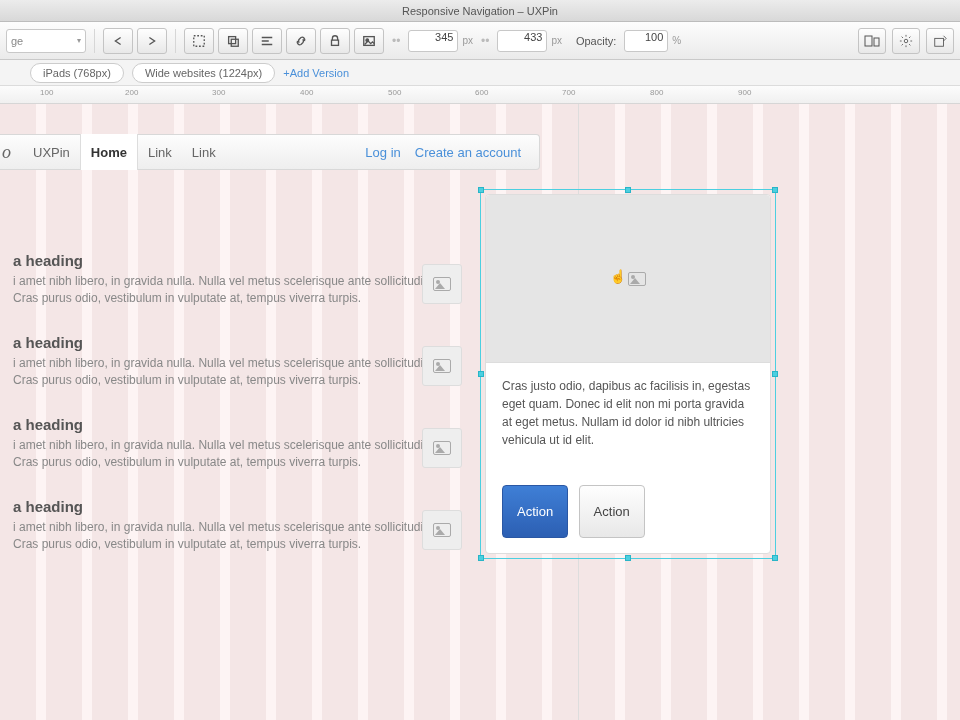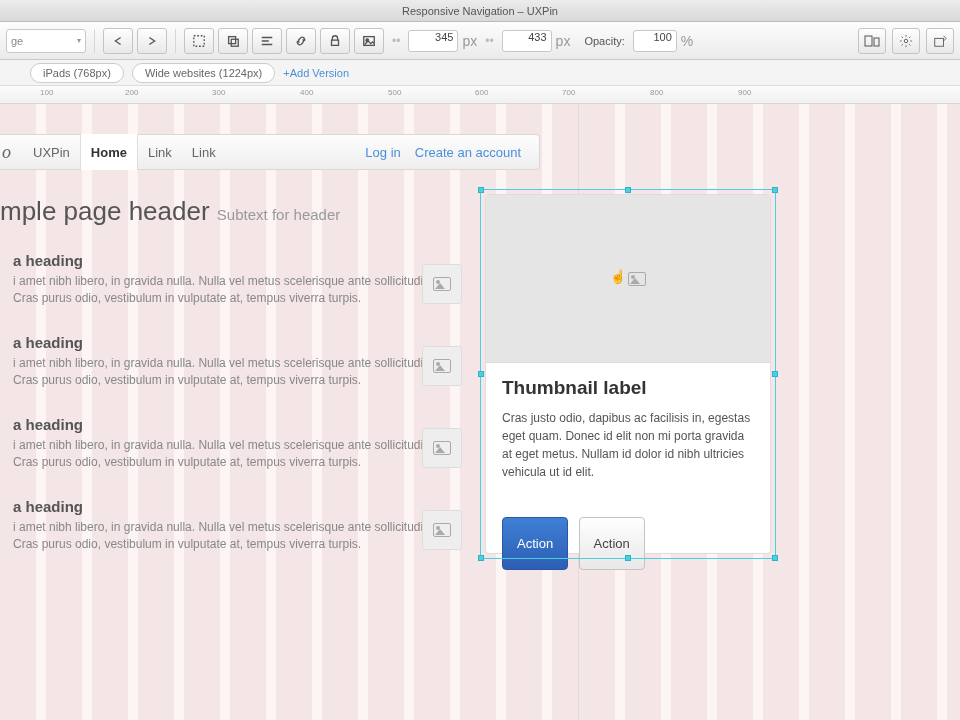--- a/index.html
+++ b/index.html
@@ -11,21 +11,21 @@
 .toolbar { height: 38px; background: linear-gradient(#fdfdfd,#eaeaea); border-bottom: 1px solid #c9c9c9; display: flex; align-items: center; padding: 0 6px; gap: 8px; }
 .tb-left-field { width: 80px; height: 24px; background: #fff; border: 1px solid #c8c8c8; border-radius: 3px; font-size: 11px; color: #888; display: flex; align-items: center; padding-left: 4px; }
 .tb-left-field::after { content: "▾"; margin-left: auto; margin-right: 4px; font-size: 8px; color: #999; }
 .tb-btn { width: 30px; height: 26px; background: linear-gradient(#fefefe,#e8e8e8); border: 1px solid #c4c4c4; border-radius: 3px; display: flex; align-items: center; justify-content: center; color: #555; }
 .tb-btn svg { width: 14px; height: 14px; stroke: #555; fill: none; stroke-width: 1.5; }
 .tb-group { display: flex; gap: 4px; }
 .tb-sep { width: 1px; height: 24px; background: #d6d6d6; }
 .dotsep { color: #bbb; font-size: 12px; }
 .dim-box { display: flex; align-items: center; gap: 4px; }
 .dim-in { width: 50px; height: 22px; padding: 0 4px; background: #fff; border: 1px solid #c8c8c8; border-radius: 3px; font-size: 11px; text-align: right; color: #444; }
-.unit { font-size: 14px; color: #999; text-align: right; }
+.unit { font-size: 10px; color: #999; text-align: right; }
 .opacity-lbl { font-size: 11px; color: #555; }
 .tb-right { margin-left: auto; display: flex; gap: 6px; align-items: center; }
 .tb-sq { width: 28px; height: 26px; background: linear-gradient(#fefefe,#e8e8e8); border: 1px solid #c4c4c4; border-radius: 3px; display: flex; align-items: center; justify-content: center; }
 
 .bp-bar { height: 26px; background: #f4f4f4; border-bottom: 1px solid #dcdcdc; display: flex; align-items: center; gap: 8px; padding-left: 30px; font-size: 11px; }
 .bp-tab { padding: 3px 12px; background: #fff; border: 1px solid #ccc; border-radius: 10px; color: #666; }
 .add-version { color: #4a90d9; font-size: 11px; }
 
 .ruler { height: 18px; background: linear-gradient(#fcfcfc,#f0f0f0); border-bottom: 1px solid #d6d6d6; position: relative; font-size: 8px; color: #999; }
 .ruler span { position: absolute; top: 2px; }
@@ -204,24 +204,20 @@
         </span>
       <span class="nav-item">
           <span>Link</span>
         </span>
       <div class="nav-right">
         <span class="nav-link">Log in</span>
         <span class="nav-link">Create an account</span>
       </div>
     </div>
 
-    <div class="page-header">
-      <span>mple page header</span>
-      <span class="sub">Subtext for header</span>
-    </div>
 
     <div class="media-row" style="top:148px;">
       <div class="h">a heading</div>
       <div class="b">i amet nibh libero, in gravida nulla. Nulla vel metus scelerisque ante sollicitudin odo. Cras purus odio, vestibulum in vulputate at, tempus viverra turpis.</div>
     </div>
     <div class="media-thumb" style="left:422px; top:160px;">
         <span class="ph-icon"></span>
       </div>
 
     <div class="media-row" style="top:230px;">
@@ -250,21 +246,20 @@
   </div>
 
   <div class="canvas-right"></div>
 
   <div class="card">
     <div class="card-img">
       <span class="cursor-hand"></span>
       <span class="ph-icon"></span>
     </div>
     <div class="card-body">
-      <div class="card-title">Thumbnail label</div>
       <div class="card-text">Cras justo odio, dapibus ac facilisis in, egestas eget quam. Donec id elit non mi porta gravida at eget metus. Nullam id dolor id nibh ultricies vehicula ut id elit.</div>
       <span class="btn btn-primary"><span>Action</span></span>
       <span class="btn btn-default"><span>Action</span></span>
     </div>
   </div>
 
   <div class="sel-box">
     <div class="handle h-tl"></div>
     <div class="handle h-tm"></div>
     <div class="handle h-tr"></div>

